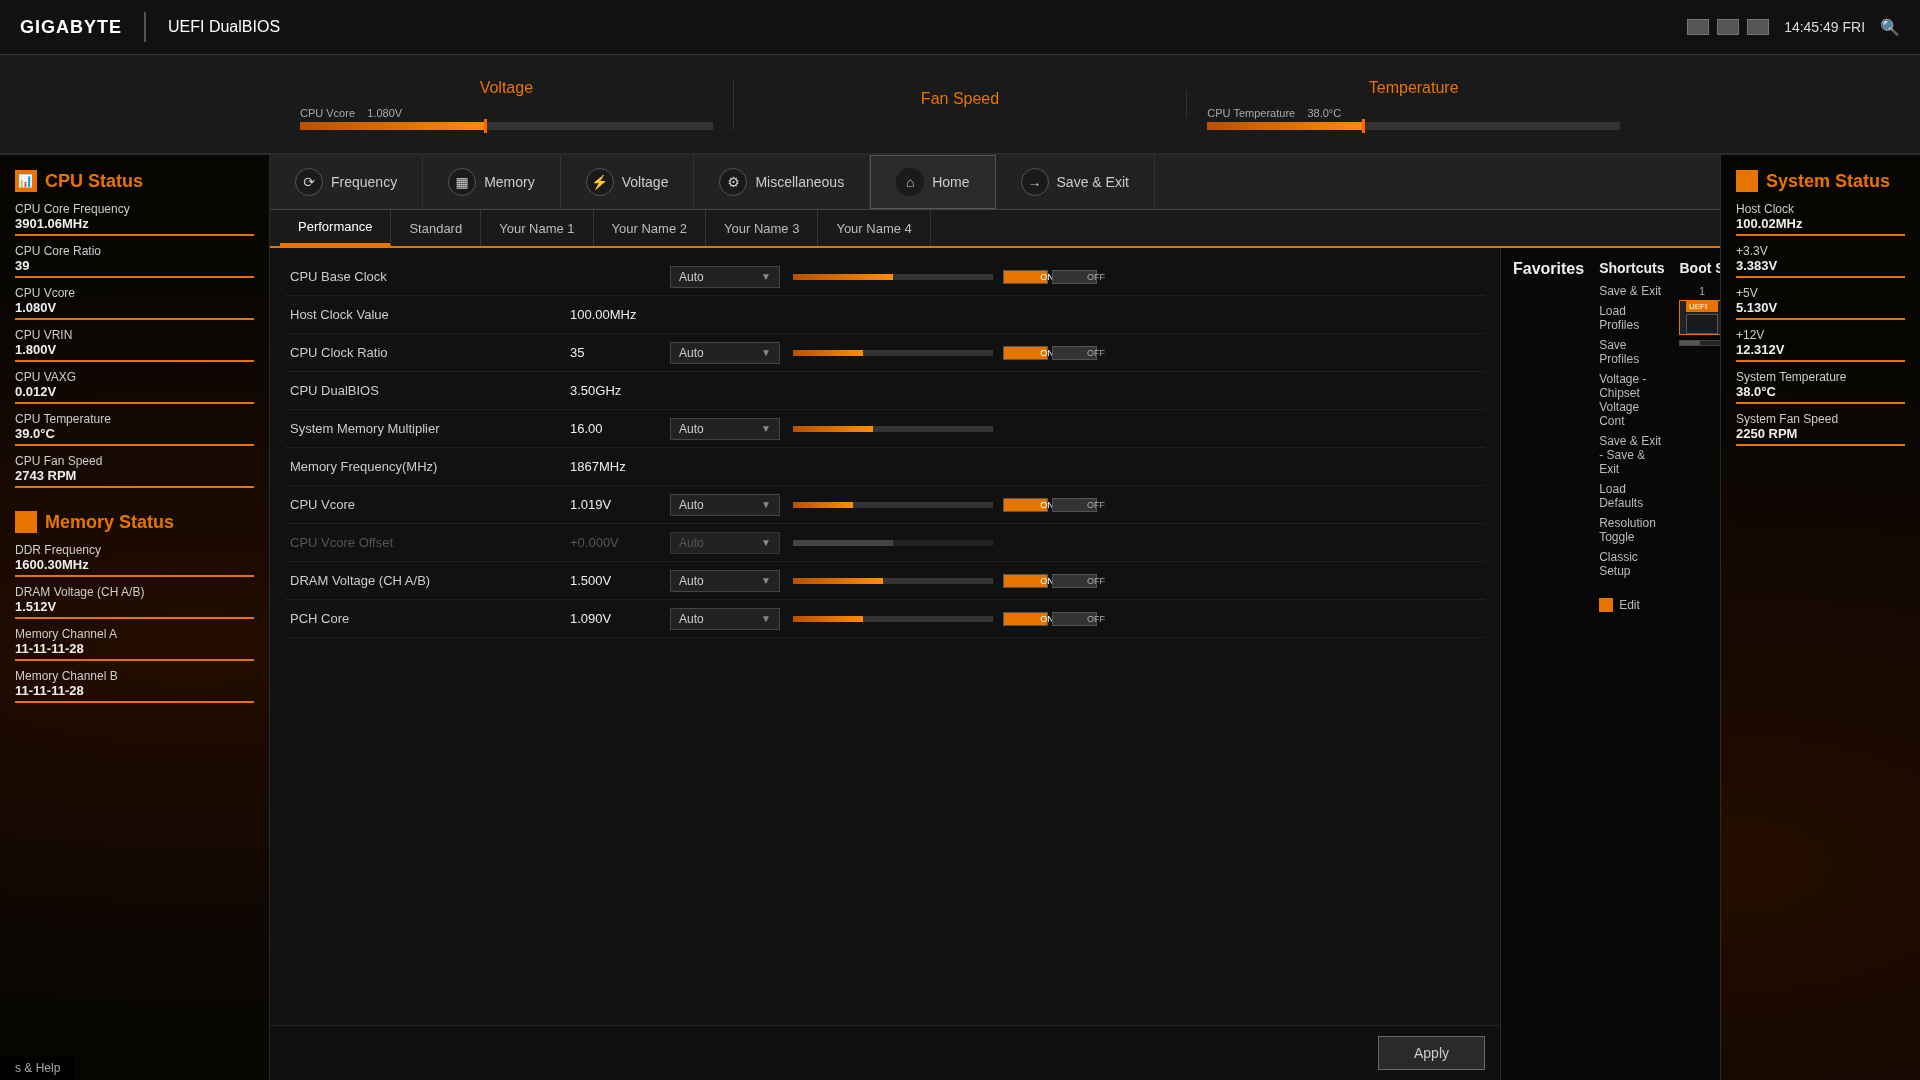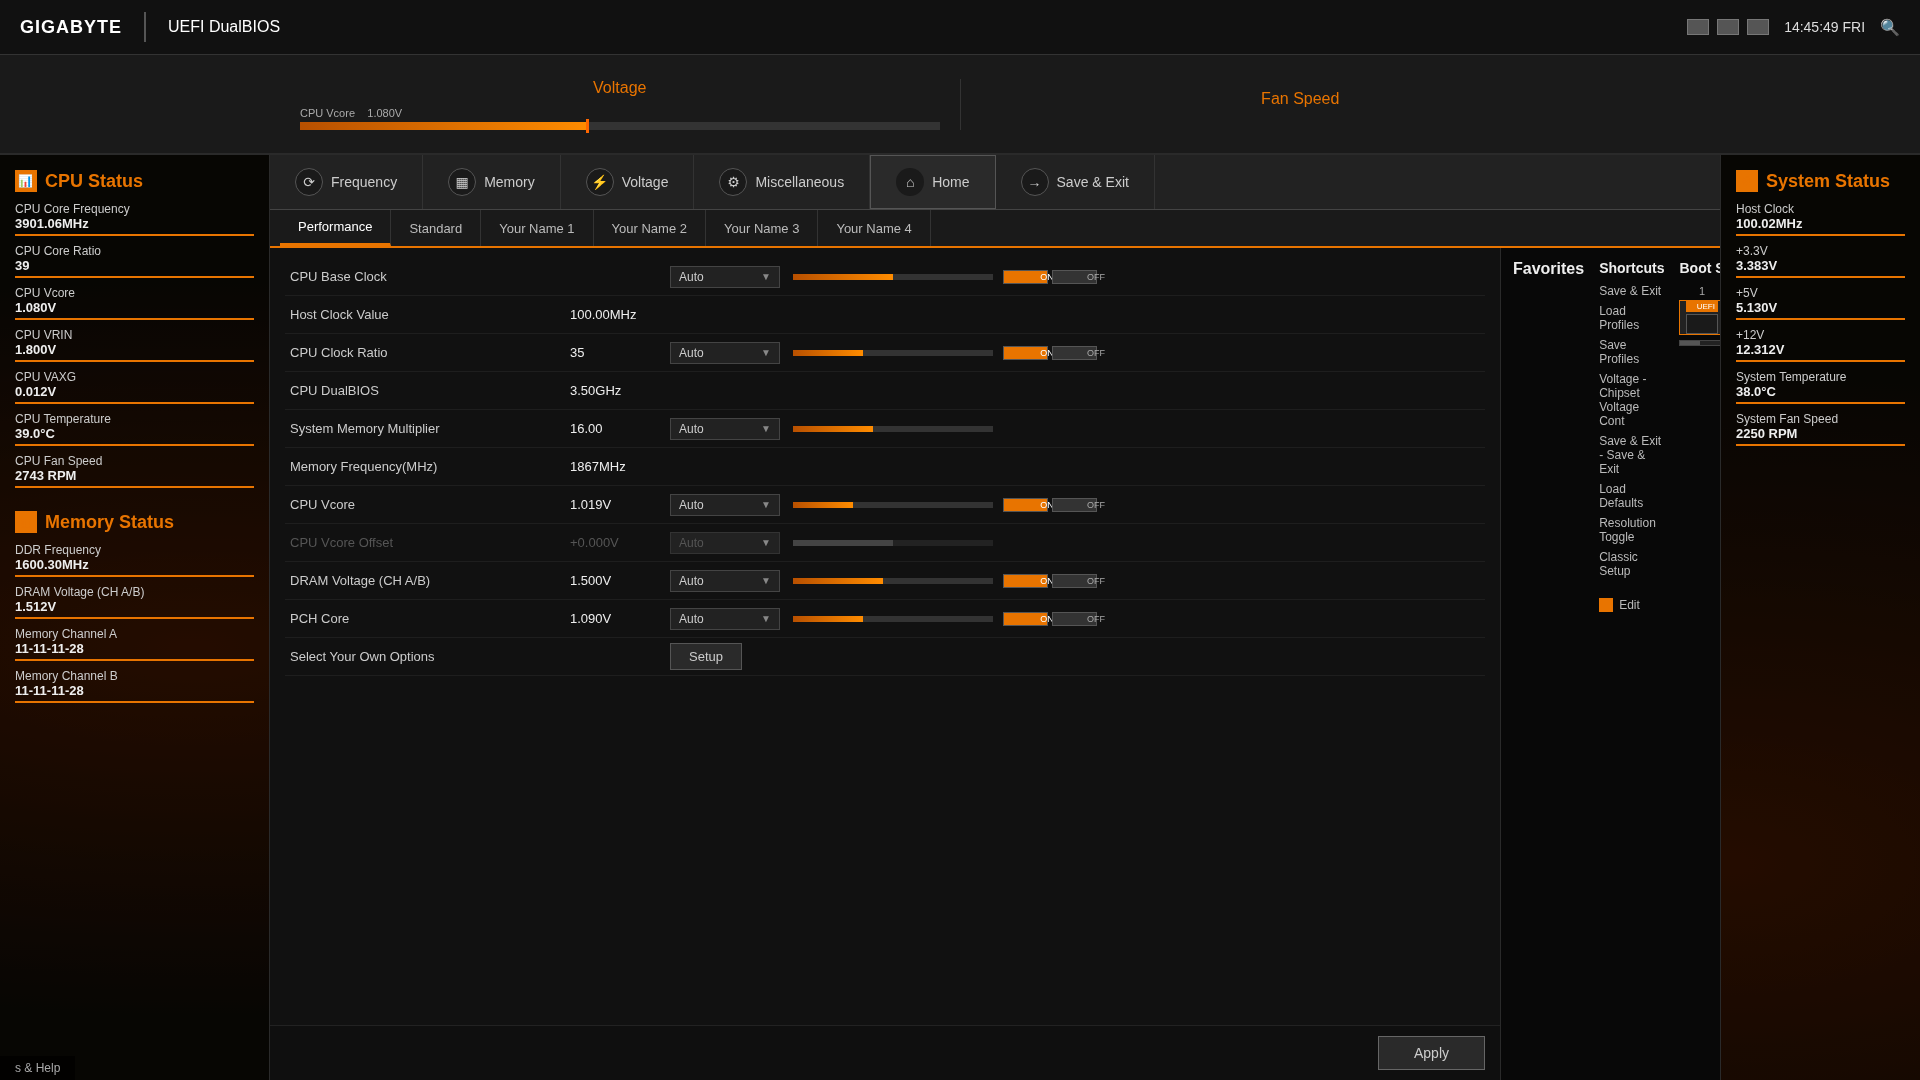--- a/index.html
+++ b/index.html
@@ -517,20 +517,31 @@
           <span>CPU Vcore</span>&nbsp;&nbsp;&nbsp;&nbsp;<span>1.080V</span>
         </div>
         <div class="bar-track">
           <div class="bar-fill" style="width:45%"></div>
         </div>
       </div>
     </div>
     <div class="monitor-section">
       <div class="monitor-title">Fan Speed</div>
     </div>
+    <div class="monitor-section">
+      <div class="monitor-title">Temperature</div>
+      <div class="monitor-bar-container">
+        <div class="monitor-label">
+          <span>CPU Temperature</span>&nbsp;&nbsp;&nbsp;&nbsp;<span>38.0°C</span>
+        </div>
+        <div class="bar-track">
+          <div class="bar-fill" style="width:38%"></div>
+        </div>
+      </div>
+    </div>
   </div>
 
   <div class="main-layout">
 
     <div class="left-panel">
 
       <div>
         <div class="panel-section-title">
           <div class="panel-icon">📊</div>
           <span>CPU Status</span>
@@ -757,25 +768,20 @@
               </div>
               <div class="setting-slider">
                 <div class="setting-slider-fill" style="width:35%"></div>
               </div>
               <div class="setting-btns">
                 <div class="setting-btn on">ON</div>
                 <div class="setting-btn">OFF</div>
               </div>
             </div>
 
-            <div class="setting-row">
-              <div class="setting-name">Select Your Own Options</div>
-              <div class="setting-value"></div>
-              <button class="setup-btn">Setup</button>
-            </div>
 
           </div>
 
           <div class="apply-row">
             <button class="apply-btn">Apply</button>
           </div>
 
         </div>
 
         <div class="right-panel">
@@ -796,21 +802,21 @@
               <div class="edit-icon"></div>
               <span>Edit</span>
             </div>
           </div>
           <div>
             <div class="boot-sequence-title">Boot Sequence</div>
             <div class="boot-items">
               <div class="boot-item">
                 <div class="boot-num">1</div>
                 <div class="boot-device uefi-active">
-                  <div style="text-align:right;">
+                  <div style="text-align:left;">
                     <div class="uefi-badge">UEFI</div>
                     <div style="width:32px;height:20px;background:#1a1a1a;border:1px solid #555;"></div>
                   </div>
                 </div>
               </div>
               <div class="boot-item">
                 <div class="boot-num">2</div>
                 <div class="boot-device dvd">
                   <div class="dvd-icon"></div>
                 </div>

